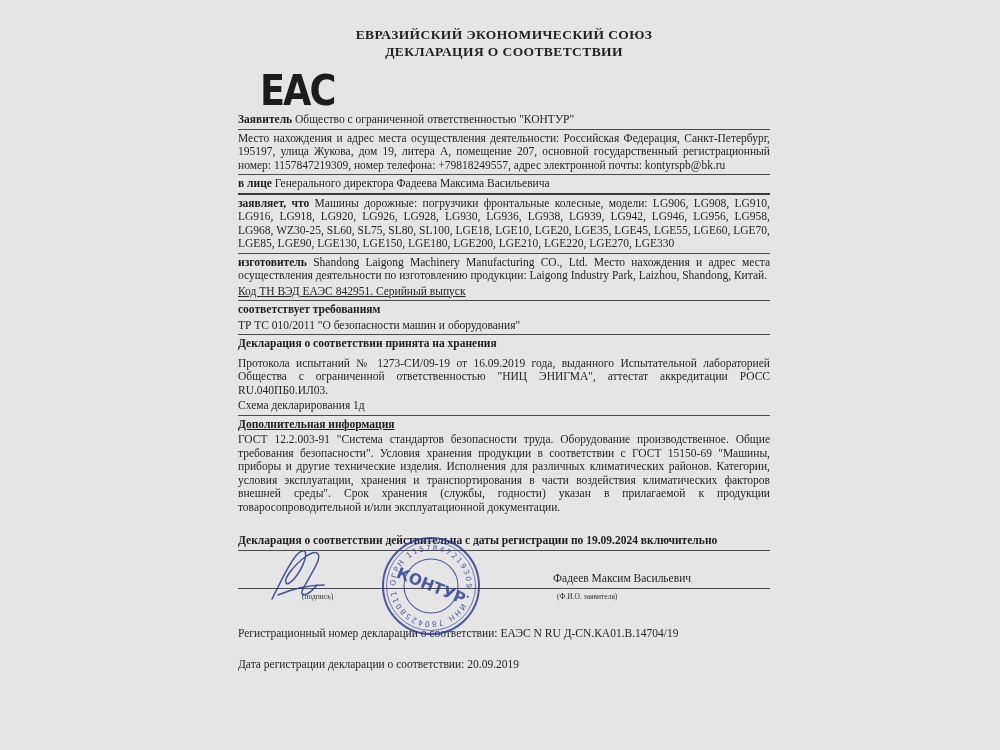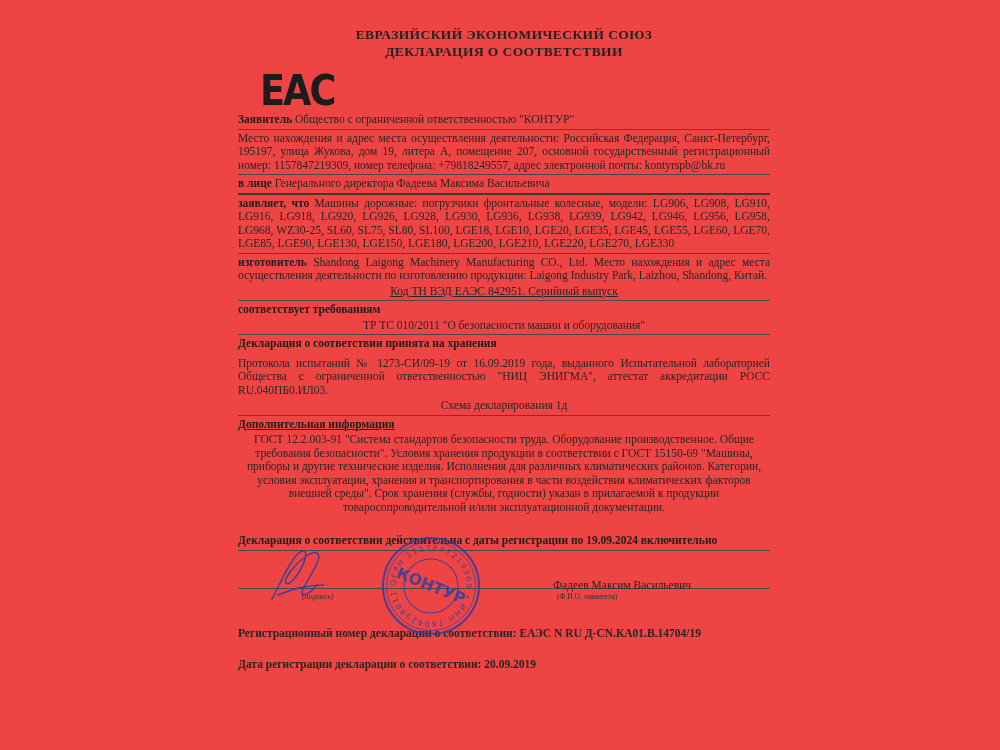--- a/index.html
+++ b/index.html
@@ -1,36 +1,36 @@
 <!DOCTYPE html>
 <html><head>
 <meta charset="utf-8">
 <style>
   html,body{margin:0;padding:0;background:#ffffff;}
-  .page{position:relative;width:1000px;height:750px;background:#ef4444;overflow:hidden;
+  .page{position:relative;width:1000px;height:750px;background:#e5e5e5;overflow:hidden;
         font-family:"Liberation Serif","DejaVu Serif",serif;color:#262626;}
   .doc{position:absolute;left:238px;top:26px;width:532px;}
   .title{ text-align:center;font-weight:bold;font-size:13.5px;line-height:17px;letter-spacing:.4px;color:#222;}
   .eac{margin:10px 0 2px 22px;font-family:"DejaVu Sans",sans-serif;font-weight:900;font-size:36px;
        letter-spacing:-2px;transform:scale(1.02,1.18);transform-origin:left center;width:60px;color:#1c1c1c;}
   p{margin:0;font-size:11.5px;line-height:13.5px;}
   .just{text-align:justify;}
   .hr{border:none;border-top:1px solid #4a4a4a;margin:2px 0;}
   .hr2{border:none;border-top:2px solid #3a3a3a;margin:2px 0;}
   b{color:#1d1d1d;}
   .ul{text-decoration:underline;}
-  .mt2{margin-top:2px;text-align:center;} .mt4{margin-top:20px;} .mt6{margin-top:6px;}
+  .mt2{margin-top:2px;} .mt4{margin-top:20px;} .mt6{margin-top:6px;}
   .sig-area{position:relative;height:64px;margin-top:4px;}
   .sig-line{position:absolute;left:0;right:0;top:33px;border-top:1px solid #4a4a4a;}
   .cap{position:absolute;top:37px;font-size:7.5px;color:#333;}
   .cap-sign{left:64px;} .cap-name{left:319px;}
-  .sig-name{position:absolute;left:315px;top:24px;font-size:11.5px;}
+  .sig-name{position:absolute;left:315px;top:17px;font-size:11.5px;}
   .sig-svg{position:absolute;left:24px;top:-10px;z-index:2;}
   .stamp{position:absolute;left:142px;top:-20px;width:102px;height:102px;opacity:.85;z-index:3;}
-  .reg{font-weight:bold;font-size:11.5px;margin-top:8px;}
+  .reg{font-weight:normal;font-size:11.5px;margin-top:8px;}
   .reg + .reg{margin-top:18px;}
 </style>
 </head>
 <body>
 
 <div class="page">
   <div class="doc">
 
     <div class="title">
       <div>ЕВРАЗИЙСКИЙ ЭКОНОМИЧЕСКИЙ СОЮЗ</div>

